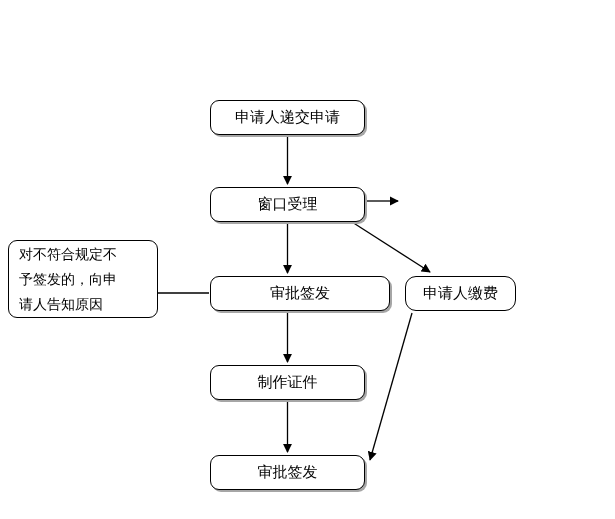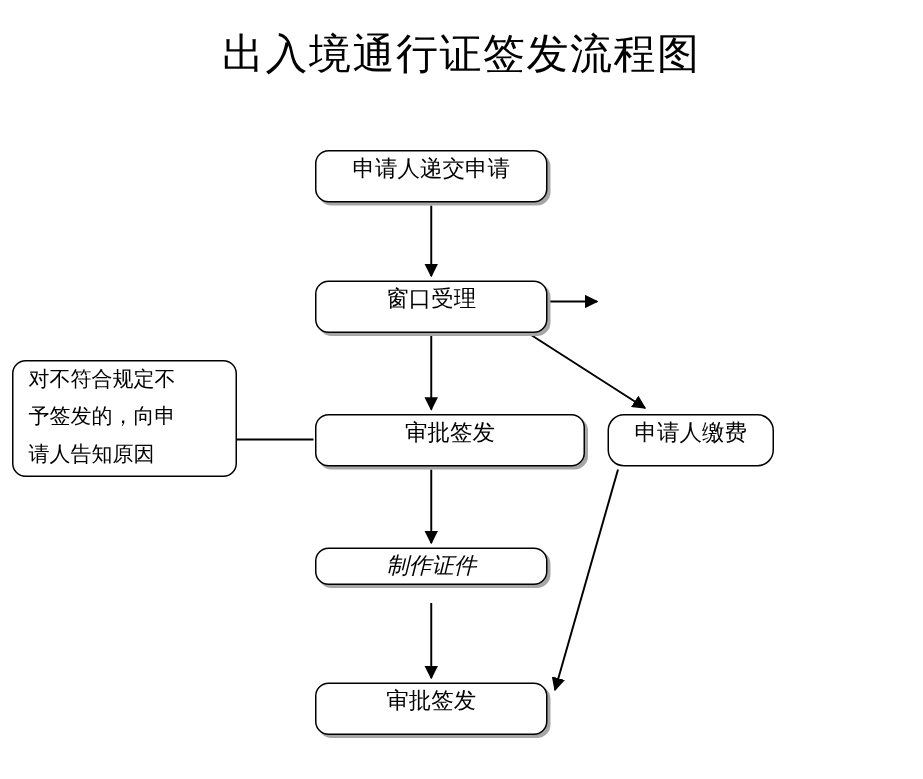--- a/index.html
+++ b/index.html
@@ -46,20 +46,21 @@
   }
 
   
   .node {
     position: absolute;
     box-sizing: border-box;
     background: #ffffff;
     border: 1px solid #000000;
     border-radius: 9px;
     display: flex;
+    align-items: center;
     justify-content: center;
     text-align: center;
     color: #000000;
     font-size: 15px;
     line-height: 23px;
     z-index: 3;
   }
   
   .node.shadowed {
     box-shadow: 2px 2px 0 0 #a6a6a6;
@@ -77,21 +78,20 @@
   }
   .node.note .label {
     padding: 0 10px;
   }
 </style>
 </head>
 <body>
 
 <div id="canvas">
 
-  <div class="title">出入境通行证签发流程图</div>
 
   <svg id="wires" viewBox="0 0 615 519" width="615" height="519" xmlns="http://www.w3.org/2000/svg">
     <defs>
       <marker id="arrow" viewBox="0 0 10 10" refX="9" refY="5" markerWidth="7" markerHeight="7" orient="auto-start-reverse">
         <path d="M 0 0 L 10 5 L 0 10 z" fill="#000000"></path>
       </marker>
     </defs>
 
     <g>
       <line x1="287.5" y1="137" x2="287.5" y2="184" stroke="#000000" stroke-width="1.3" marker-end="url(#arrow)"></line>
@@ -131,21 +131,21 @@
   </div>
 
   <div class="node shadowed" style="left:210px; top:187px; width:155px; height:35px;">
     <span class="label">窗口受理</span>
   </div>
 
   <div class="node shadowed" style="left:210px; top:276px; width:180px; height:35px;">
     <span class="label">审批签发</span>
   </div>
 
-  <div class="node shadowed" style="left:210px; top:365px; width:155px; height:25px;font-style:italic;">
+  <div class="node shadowed" style="left:210px; top:365px; width:155px; height:35px;">
     <span class="label">制作证件</span>
   </div>
 
   <div class="node shadowed" style="left:210px; top:455px; width:155px; height:35px;">
     <span class="label">审批签发</span>
   </div>
 
   <div class="node" style="left:405px; top:276px; width:111px; height:35px;border-radius:11px;">
     <span class="label">申请人缴费</span>
   </div>

